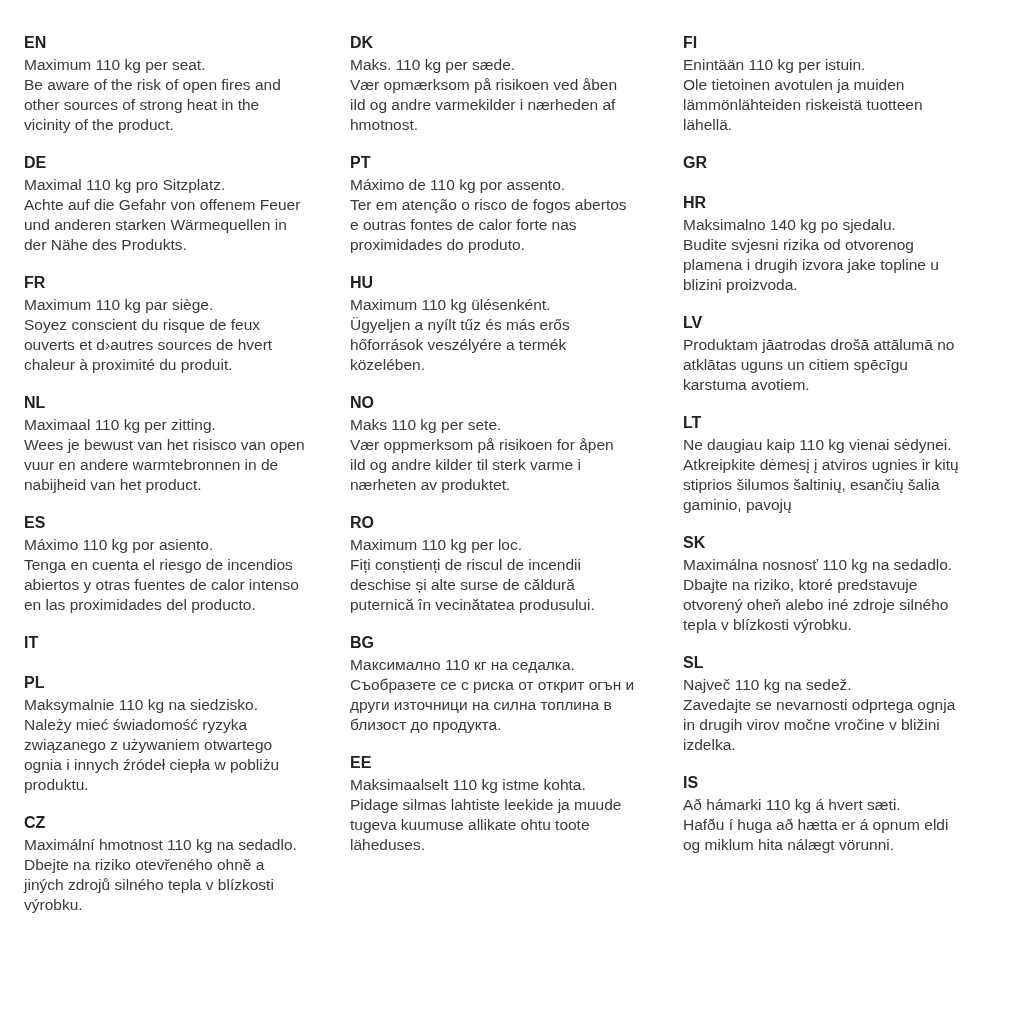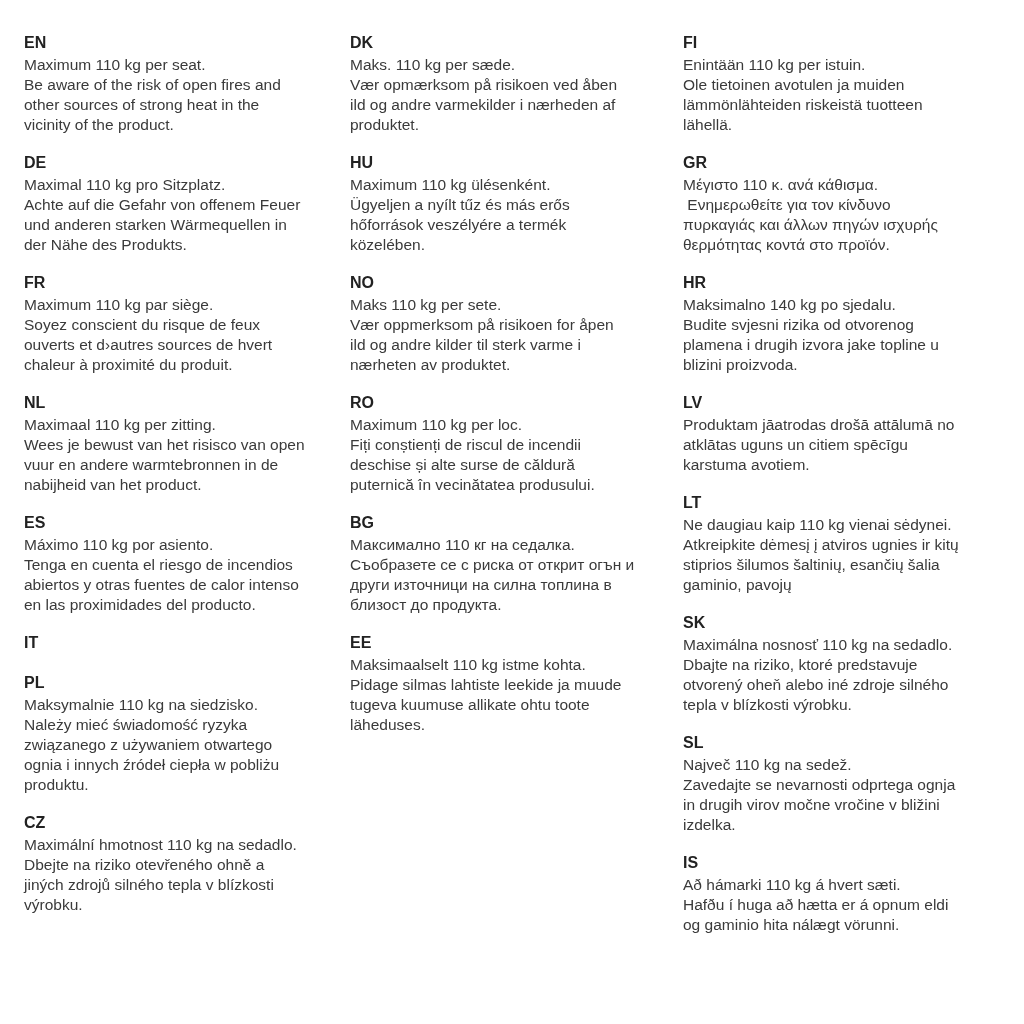--- a/index.html
+++ b/index.html
@@ -121,24 +121,33 @@
         </div>
   </div>
 </div>
   <div class="column">
   <div class="lang-block">
     <div class="lang-code">DK</div>
     <div>
           <div class="line">Maks. 110 kg per sæde.</div>
           <div class="line">Vær opmærksom på risikoen ved åben</div>
           <div class="line">ild og andre varmekilder i nærheden af</div>
-          <div class="line">produktet.</div>
-        </div>
-  </div>
-
+          <div class="line">hmotnost.</div>
+        </div>
+  </div>
+
+  <div class="lang-block">
+    <div class="lang-code">PT</div>
+    <div>
+          <div class="line">Máximo de 110 kg por assento.</div>
+          <div class="line">Ter em atenção o risco de fogos abertos</div>
+          <div class="line">e outras fontes de calor forte nas</div>
+          <div class="line">proximidades do produto.</div>
+        </div>
+  </div>
 
   <div class="lang-block">
     <div class="lang-code">HU</div>
     <div>
           <div class="line">Maximum 110 kg ülésenként.</div>
           <div class="line">Ügyeljen a nyílt tűz és más erős</div>
           <div class="line">hőforrások veszélyére a termék</div>
           <div class="line">közelében.</div>
         </div>
   </div>
@@ -190,26 +199,20 @@
     <div>
           <div class="line">Enintään 110 kg per istuin.</div>
           <div class="line">Ole tietoinen avotulen ja muiden</div>
           <div class="line">lämmönlähteiden riskeistä tuotteen</div>
           <div class="line">lähellä.</div>
         </div>
   </div>
 
   <div class="lang-block">
     <div class="lang-code">GR</div>
-    <div>
-          <div class="line">Μέγιστο 110 κ. ανά κάθισμα.</div>
-          <div class="line"> Ενημερωθείτε για τον κίνδυνο</div>
-          <div class="line">πυρκαγιάς και άλλων πηγών ισχυρής</div>
-          <div class="line">θερμότητας κοντά στο προϊόν.</div>
-        </div>
   </div>
 
   <div class="lang-block">
     <div class="lang-code">HR</div>
     <div>
           <div class="line">Maksimalno 140 kg po sjedalu.</div>
           <div class="line">Budite svjesni rizika od otvorenog</div>
           <div class="line">plamena i drugih izvora jake topline u</div>
           <div class="line">blizini proizvoda.</div>
         </div>
@@ -252,17 +255,17 @@
           <div class="line">in drugih virov močne vročine v bližini</div>
           <div class="line">izdelka.</div>
         </div>
   </div>
 
   <div class="lang-block">
     <div class="lang-code">IS</div>
     <div>
           <div class="line">Að hámarki 110 kg á hvert sæti.</div>
           <div class="line">Hafðu í huga að hætta er á opnum eldi</div>
-          <div class="line">og gaminio hita nálægt vörunni.</div>
+          <div class="line">og miklum hita nálægt vörunni.</div>
         </div>
   </div>
 </div>
 </div>
 
 </body></html>

